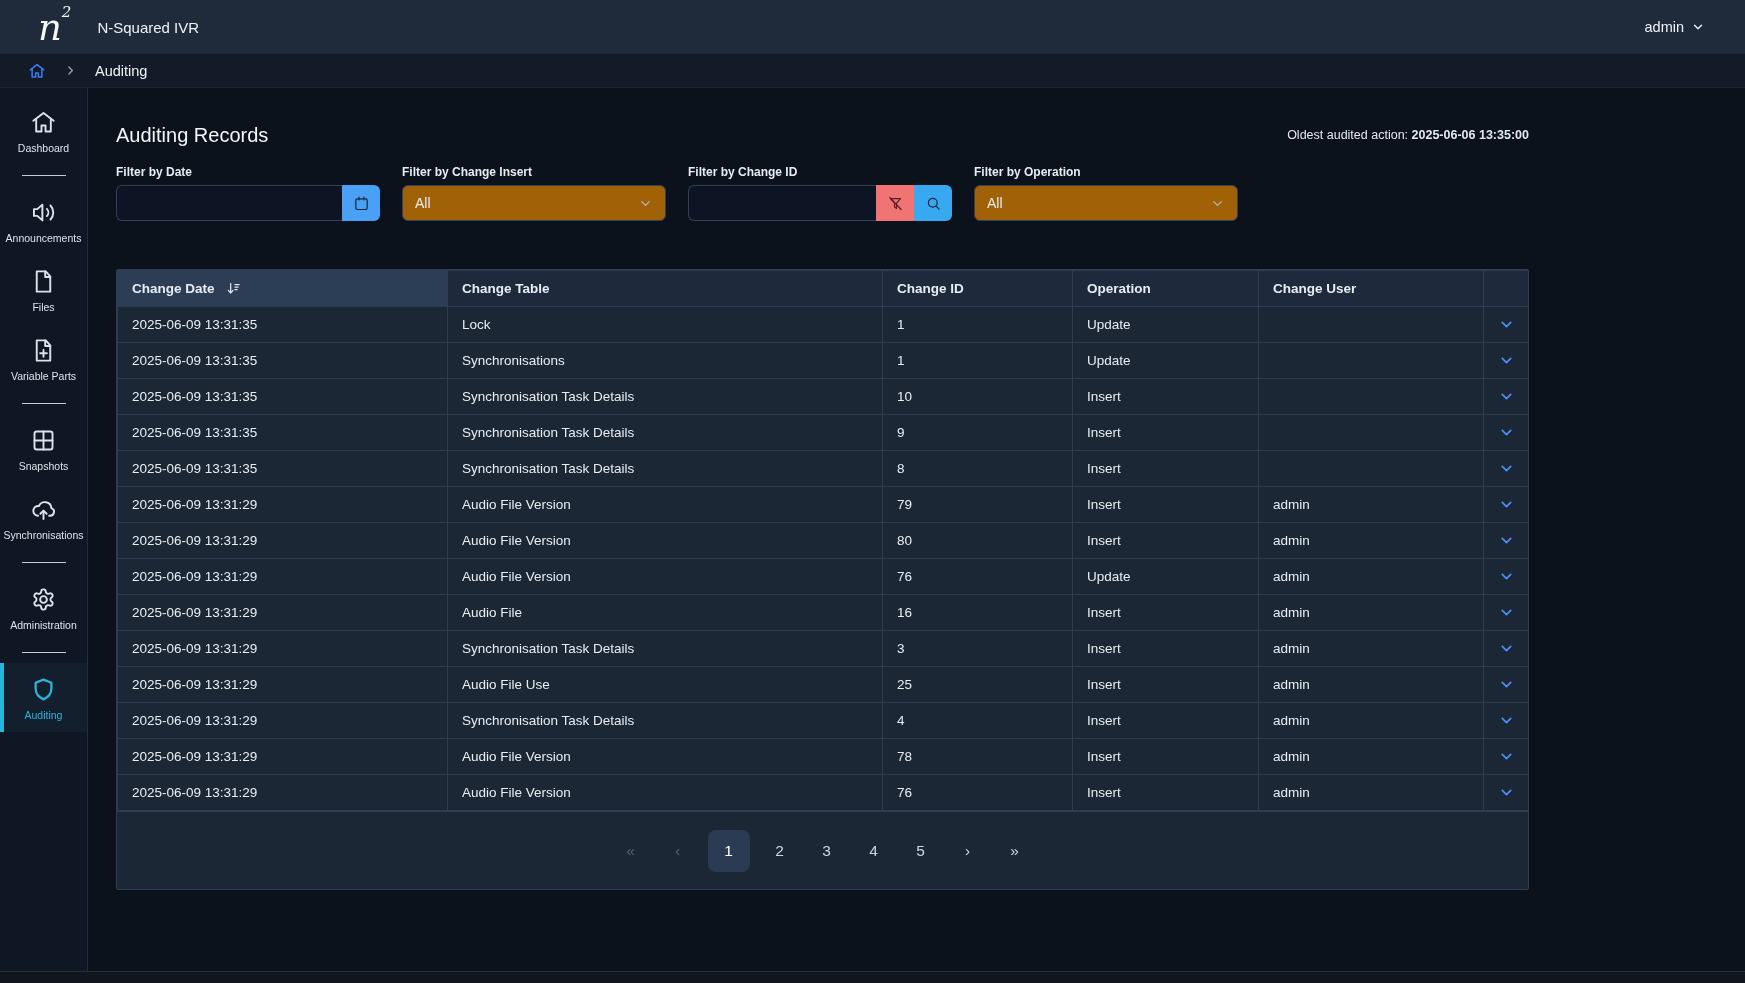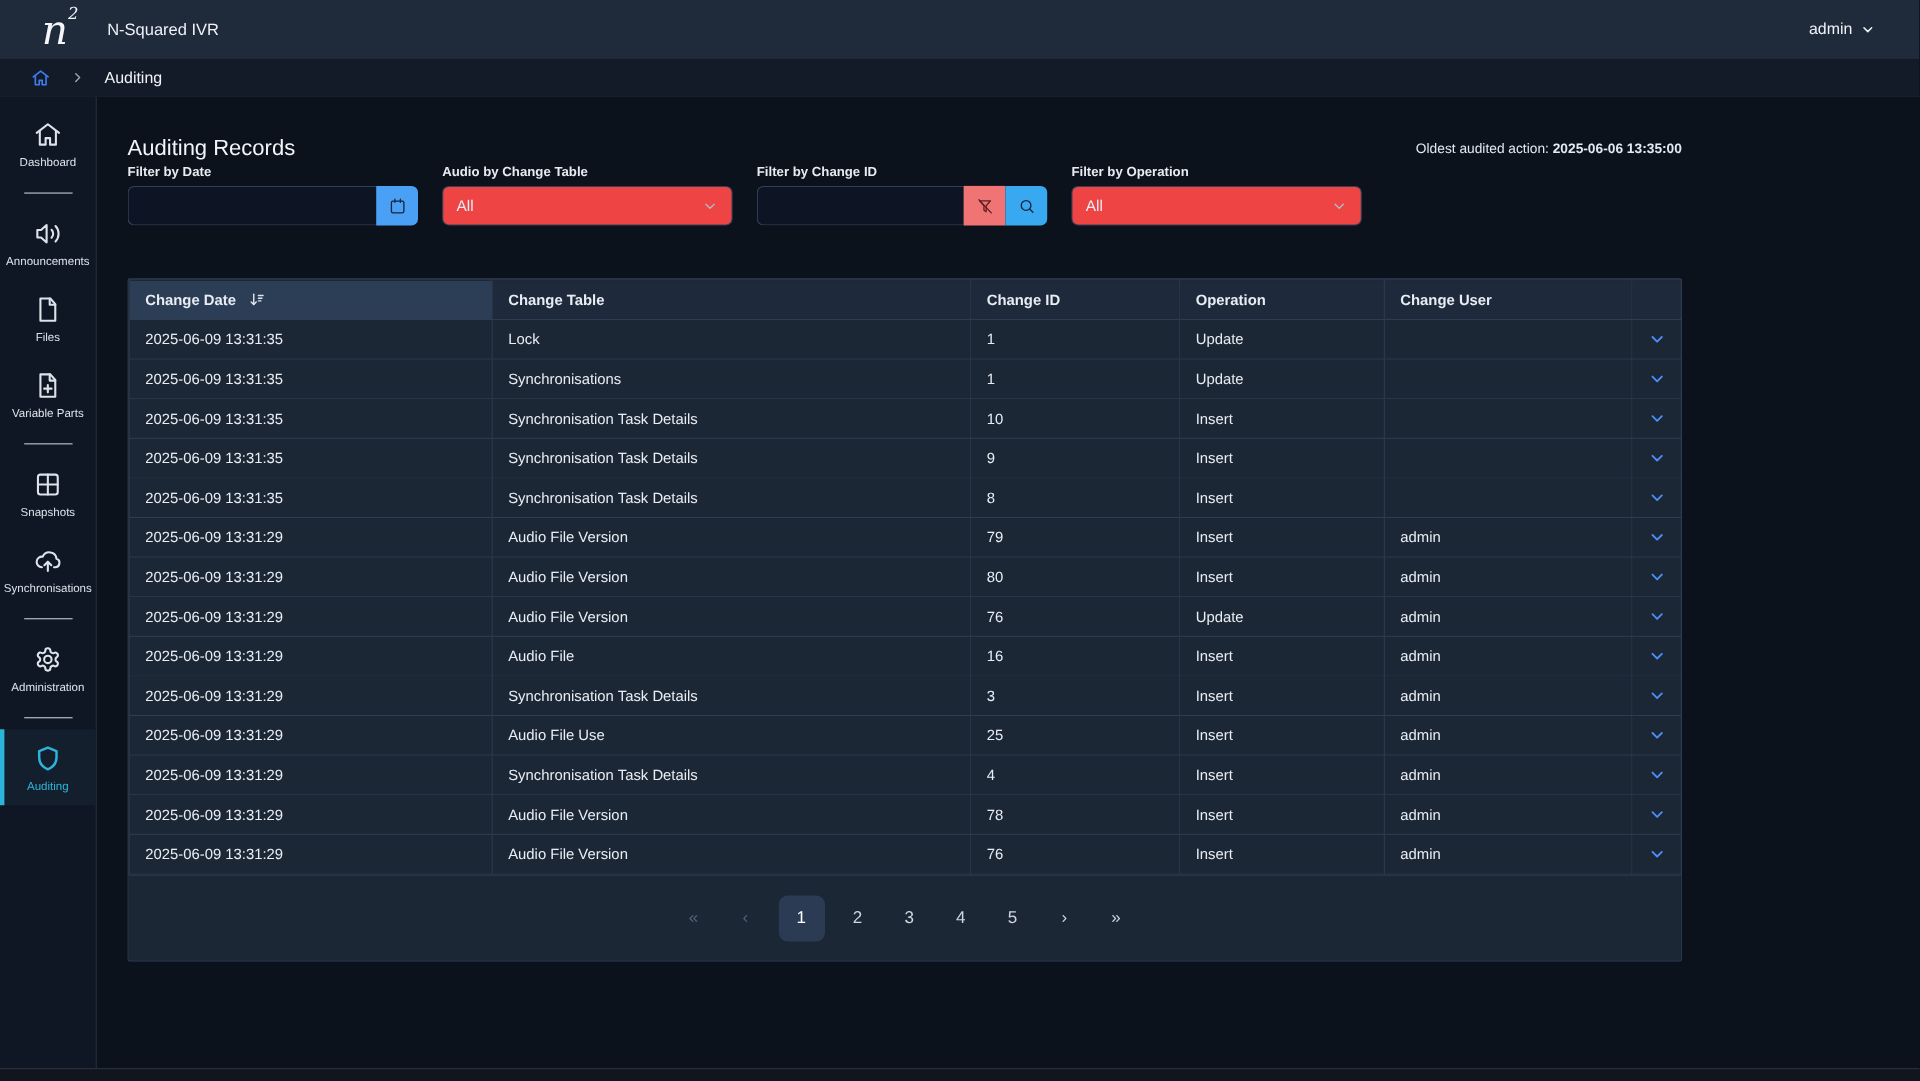--- a/index.html
+++ b/index.html
@@ -68,21 +68,21 @@
   .sb-label{font-size:10.5px;text-align:center;}
   .sb-item.active{color:var(--active-cyan);background:#141f2e;}
   .sb-item.active::before{
     content:"";position:absolute;left:0;top:0;bottom:0;width:4px;background:var(--active-cyan);
   }
   .sb-divider{height:1px;width:44px;margin:10px auto;background:#c3cbd4;}
 
   
   .main{flex:1;padding:36px 0 0 28px;}
   .content{width:1413px;}
-  .page-head{display:flex;align-items:flex-start;justify-content:space-between;margin-bottom:2px;}
+  .page-head{display:flex;align-items:flex-start;justify-content:space-between;margin-bottom:18px;}
   .page-title{font-size:20px;font-weight:500;color:#f2f5f9;}
   .oldest{font-size:12.5px;color:#e3e9f0;padding-top:4px;}
   .oldest b{font-weight:700;}
 
   
   .filters{display:flex;gap:22px;margin-bottom:28px;}
   .filter-group{width:264px;}
   .filter-label{font-size:12px;font-weight:700;color:#e7ecf2;margin-bottom:6px;}
   .control{display:flex;height:36px;}
   .control input{
@@ -94,21 +94,21 @@
   .fbtn{
     width:38px;height:36px;border:none;cursor:pointer;display:flex;align-items:center;
     justify-content:center;padding:0;
   }
   .fbtn svg{width:17px;height:17px;color:#16253c;}
   .fbtn.blue{background:var(--accent-blue);border-radius:0 6px 6px 0;}
   .fbtn.red{background:var(--accent-red);}
   .fbtn.red svg{color:#5e1f22;}
   .fbtn.search{background:var(--search-blue);border-radius:0 6px 6px 0;}
   .select{
-    height:36px;background:#ef4444;border:1px solid #32405a;border-radius:6px;
+    height:36px;background:#a16207;border:1px solid #32405a;border-radius:6px;
     display:flex;align-items:center;justify-content:space-between;padding:0 12px;
     font-size:14px;color:var(--text);cursor:pointer;width:100%;
   }
   .select svg{width:15px;height:15px;color:#aeb8c6;stroke-width:2;}
 
   
   .card{border:1px solid var(--line);border-radius:2px;margin-top:48px;}
   table{border-collapse:collapse;table-layout:fixed;width:1411px;}
   col.c-date{width:330px;}col.c-table{width:435px;}col.c-id{width:190px;}
   col.c-op{width:186px;}col.c-user{width:225px;}col.c-chev{width:45px;}
@@ -280,21 +280,21 @@
                   <svg viewBox="0 0 24 24" class="stroke-ico">
                     <rect x="4" y="5.5" width="16" height="15" rx="2"></rect>
                     <path d="M8.5 3v4M15.5 3v4"></path>
                   </svg>
                 </span>
             </button>
           </div>
         </div>
 
         <div class="filter-group">
-          <div class="filter-label">Audio by Change Table</div>
+          <div class="filter-label">Filter by Change Insert</div>
           <div class="select">
             <span>All</span>
             <span>
                 <svg viewBox="0 0 24 24" class="stroke-ico">
                   <path d="m6 9 6 6 6-6"></path>
                 </svg>
               </span>
           </div>
         </div>
 

